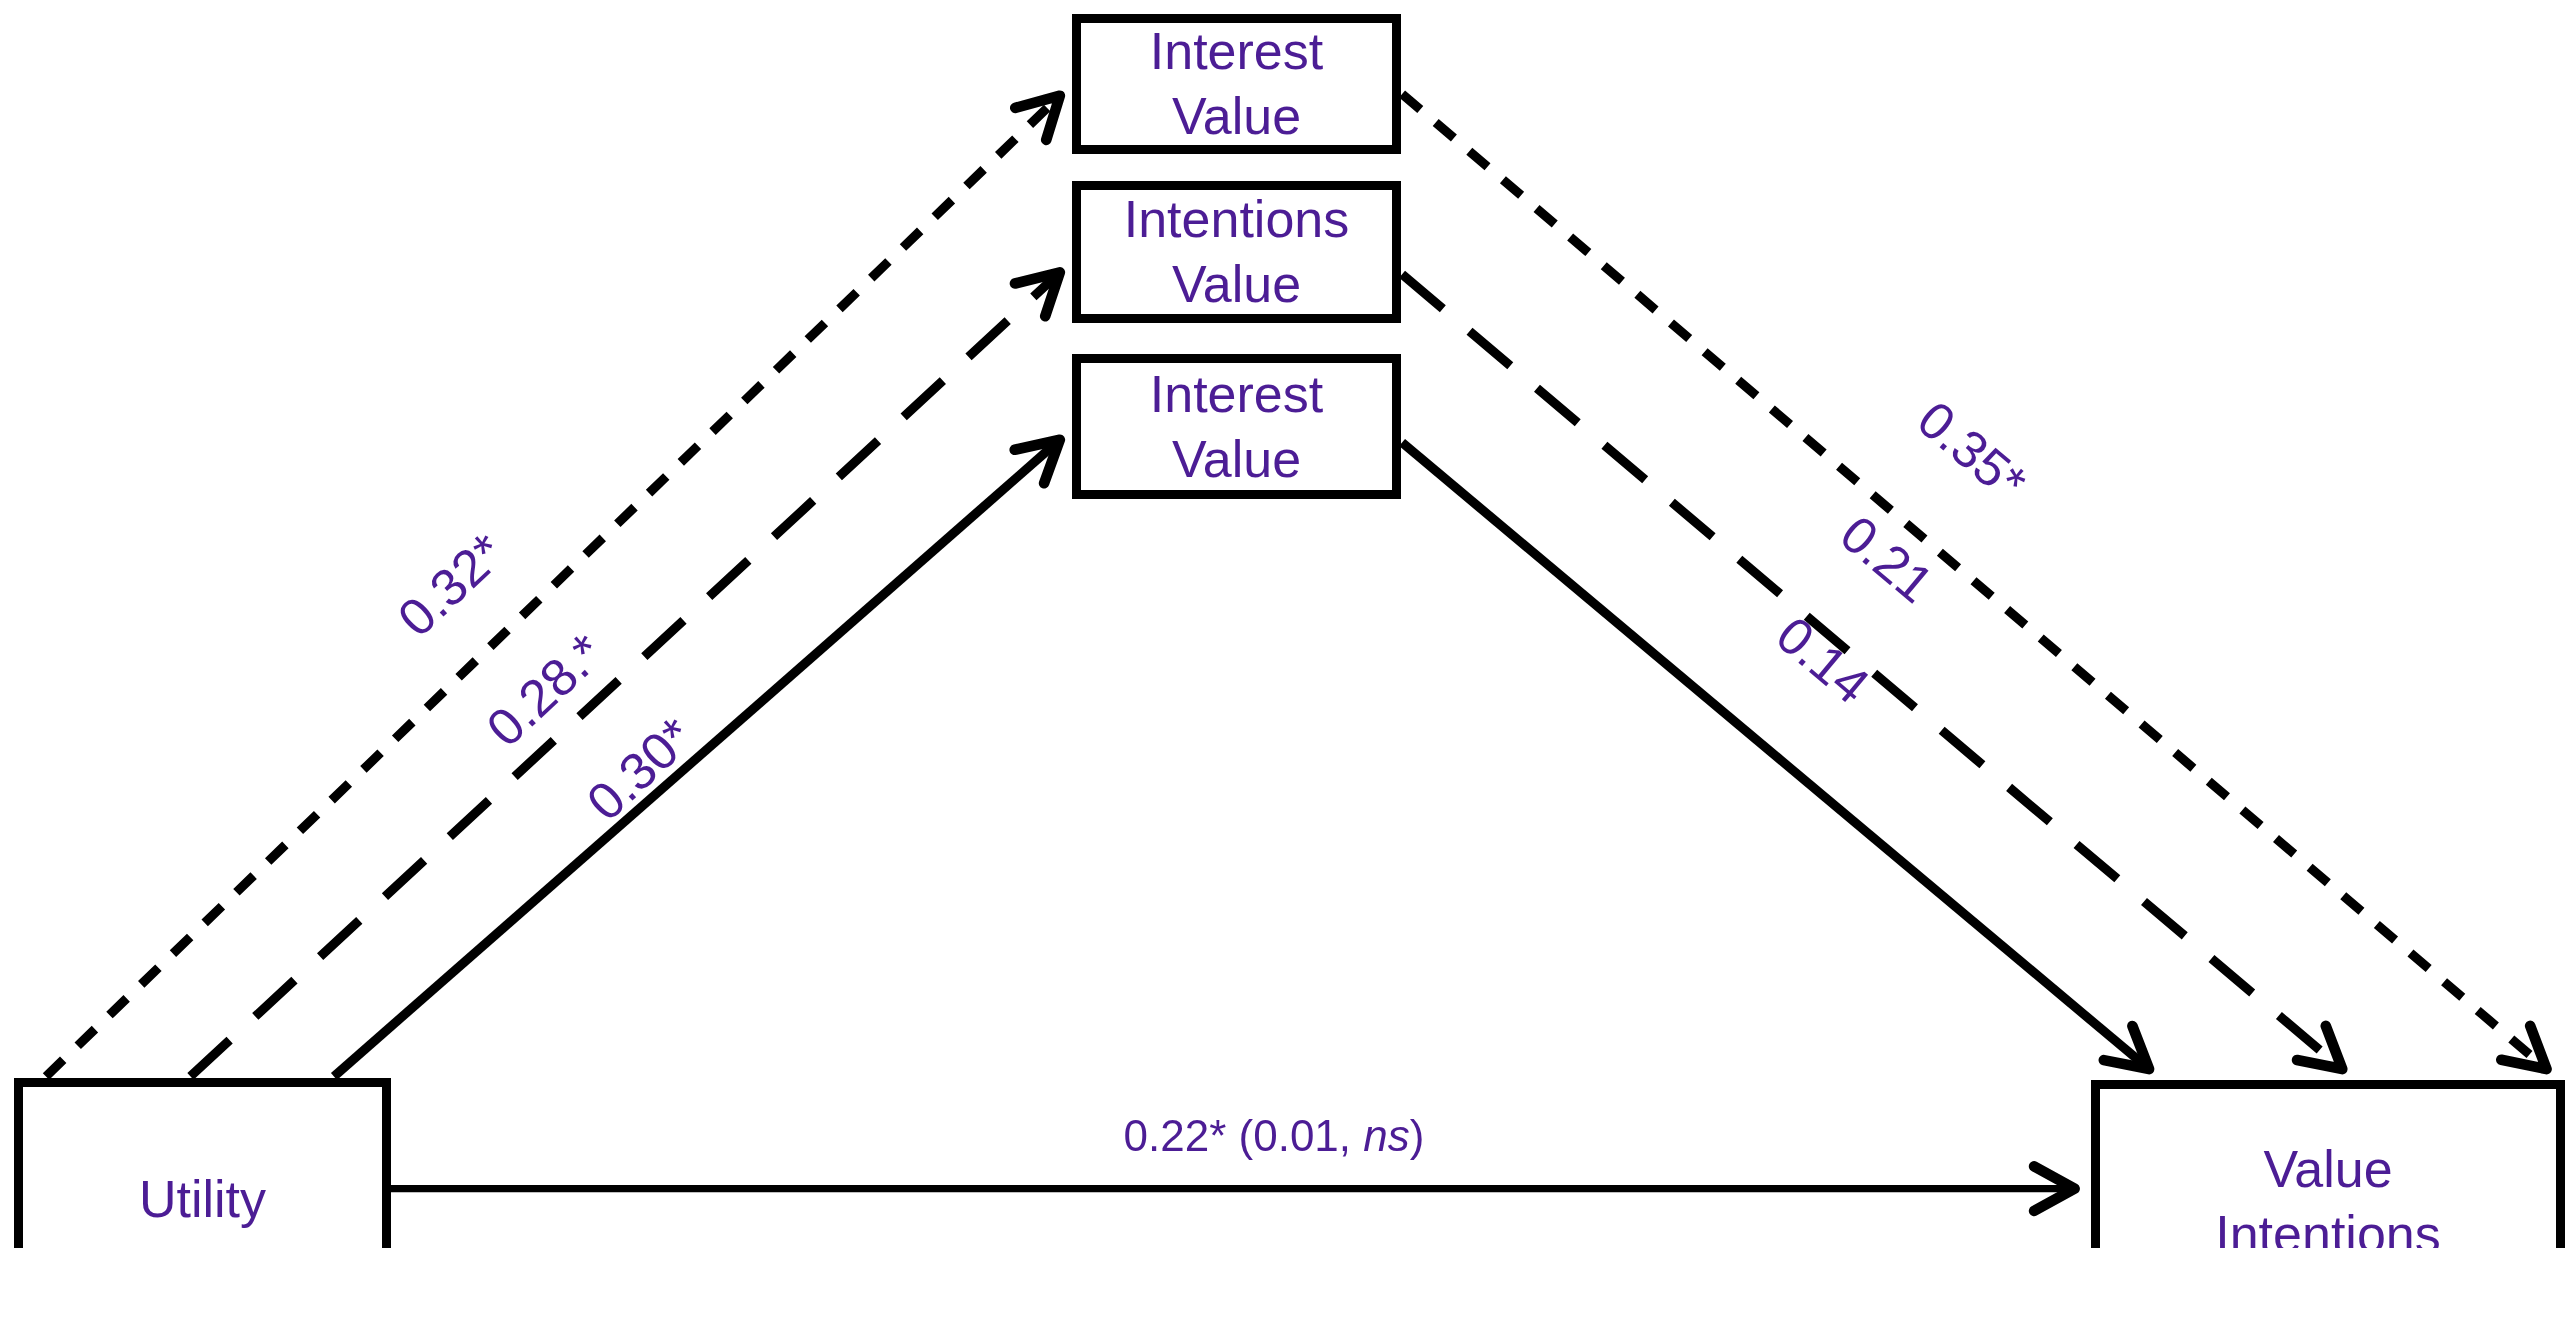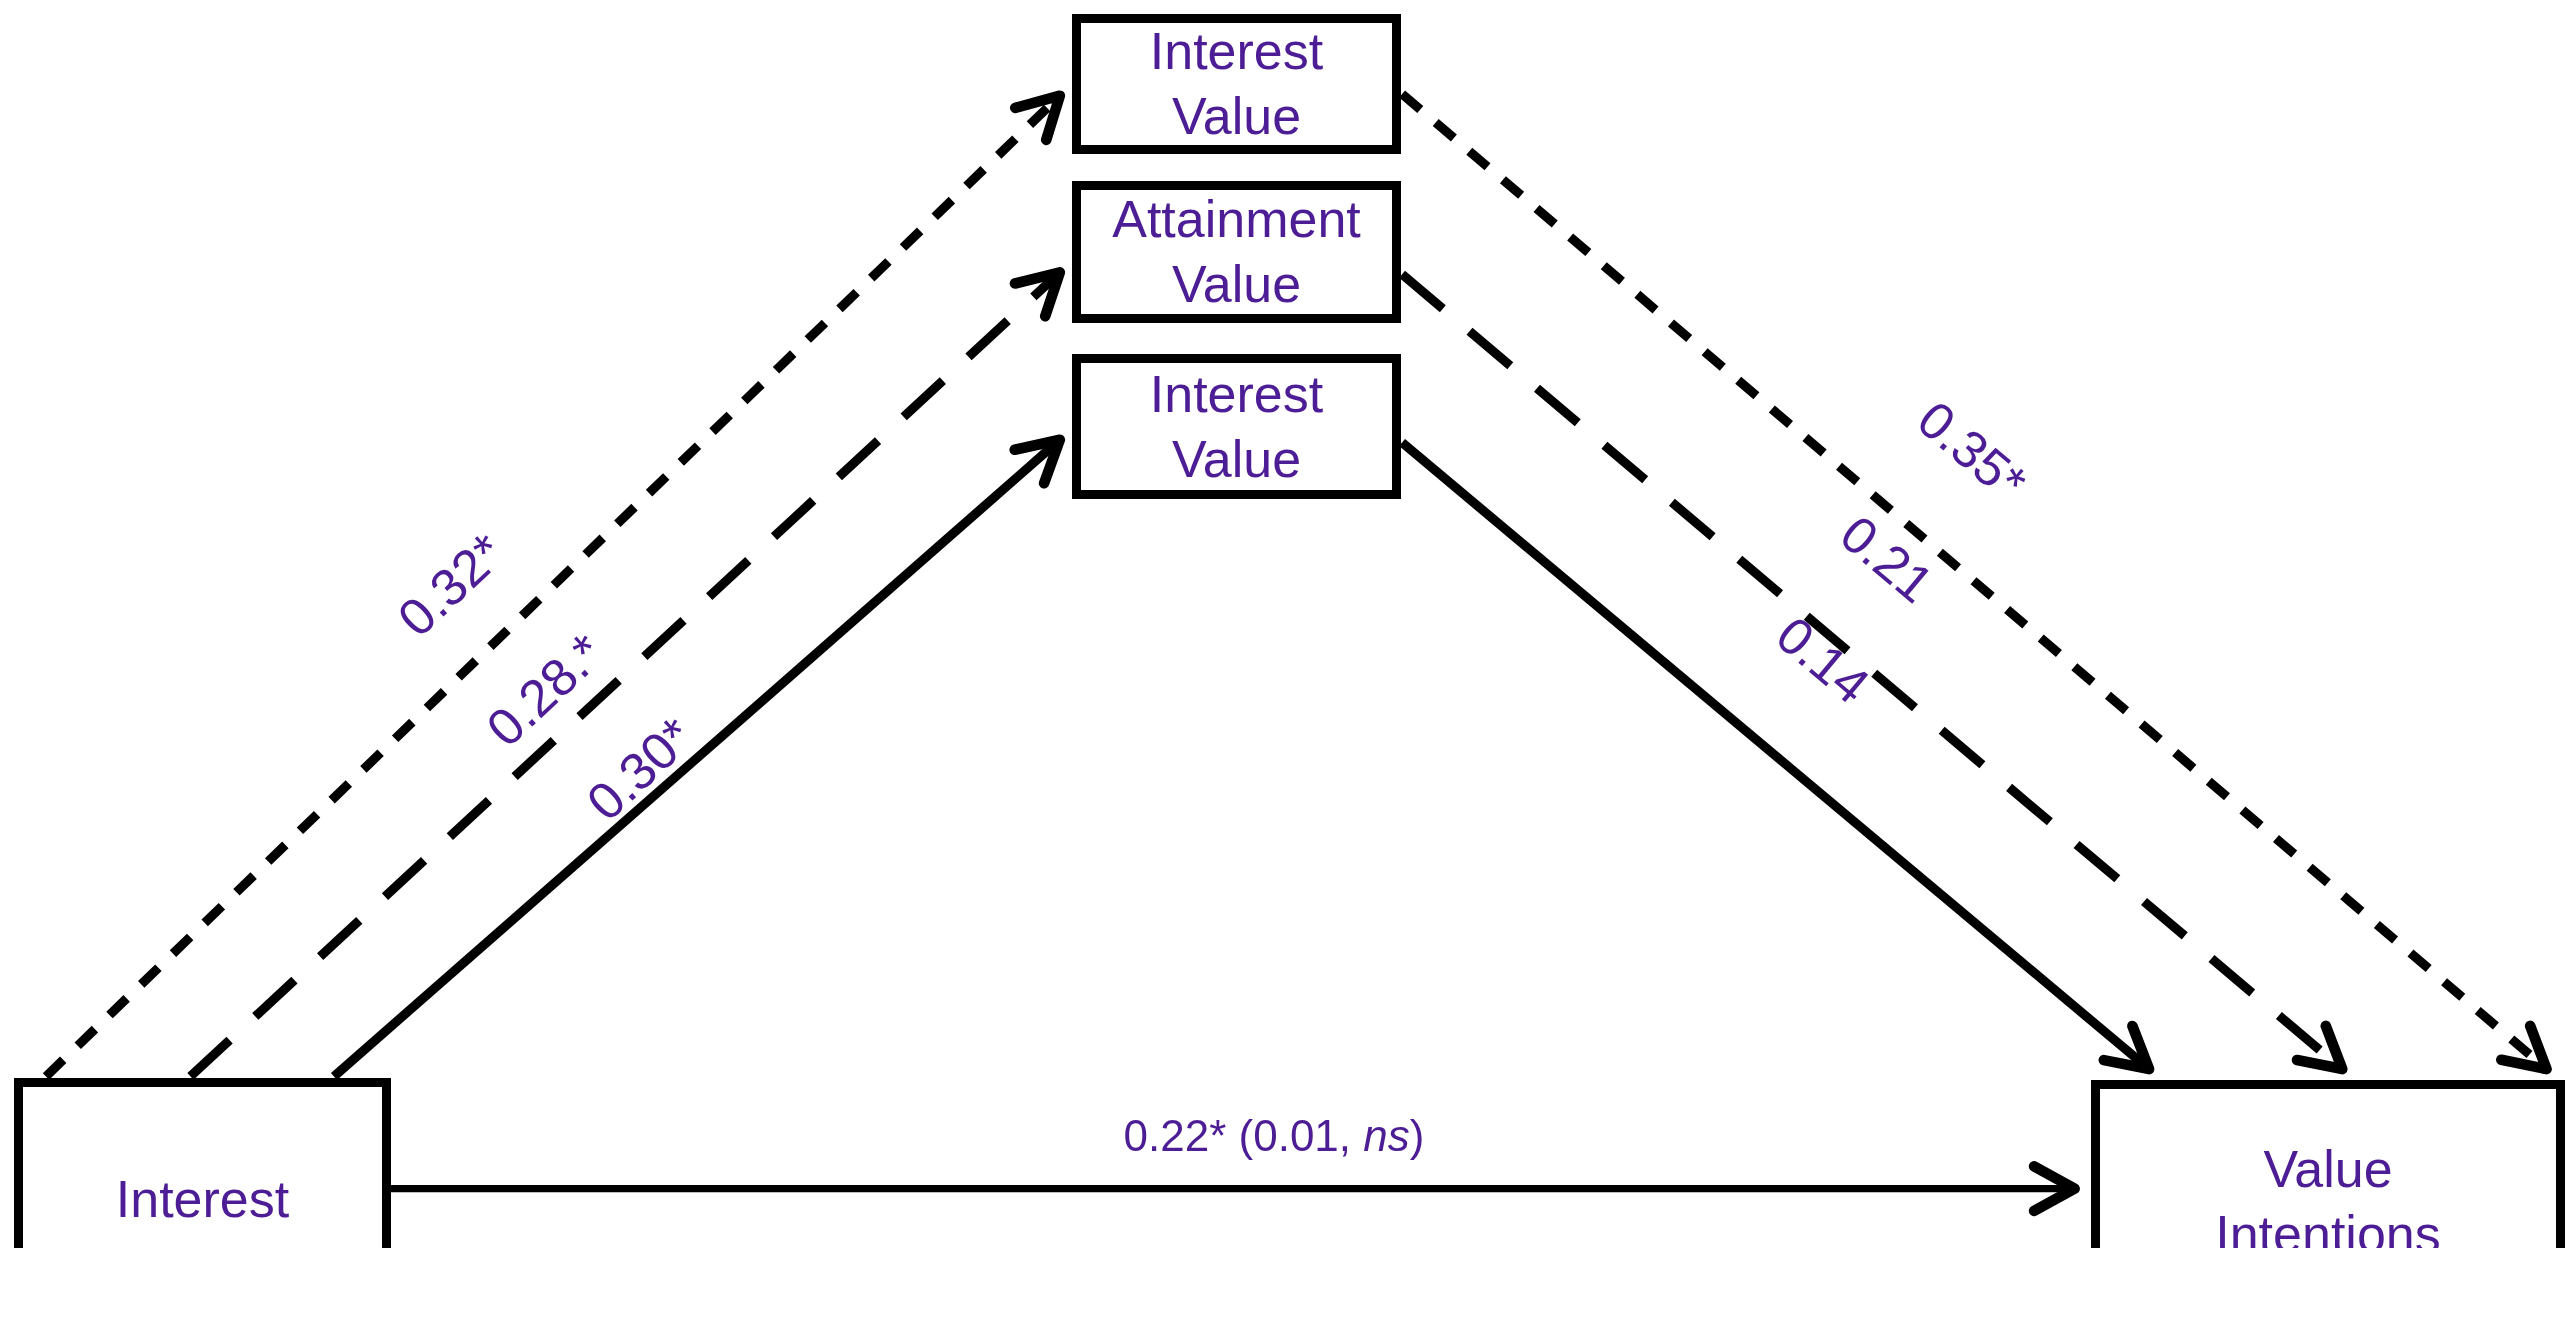--- a/index.html
+++ b/index.html
@@ -72,29 +72,29 @@
     <line class="w-solid" x1="1524" y1="481" x2="2336" y2="1162" marker-end="url(#arrow)"></line>
 
     <line class="w-direct" x1="425" y1="1292" x2="2255" y2="1292" marker-end="url(#arrow)"></line>
   </svg>
 
   <div class="node" style="left:1072px; top:14px; width:329px; height:140px;">
     <span>Interest Value</span>
   </div>
 
   <div class="node" style="left:1072px; top:181px; width:329px; height:142px;">
-    <span>Attainment Value</span>
+    <span>Intentions Value</span>
   </div>
 
   <div class="node" style="left:1072px; top:354px; width:329px; height:145px;">
     <span>Interest Value</span>
   </div>
 
   <div class="node" style="left:14px; top:1078px; width:377px; height:243px;">
-    <span>Interest</span>
+    <span>Utility</span>
   </div>
 
   <div class="node" style="left:2091px; top:1080px; width:474px; height:243px;">
     <span>Value</span>
     <span>Intentions</span>
   </div>
 
   <div class="coef left" style="left:451px; top:585px;">0.32*</div>
   <div class="coef left" style="left:545px; top:690px;">0.28.*</div>
   <div class="coef left" style="left:640px; top:769px;">0.30*</div>

